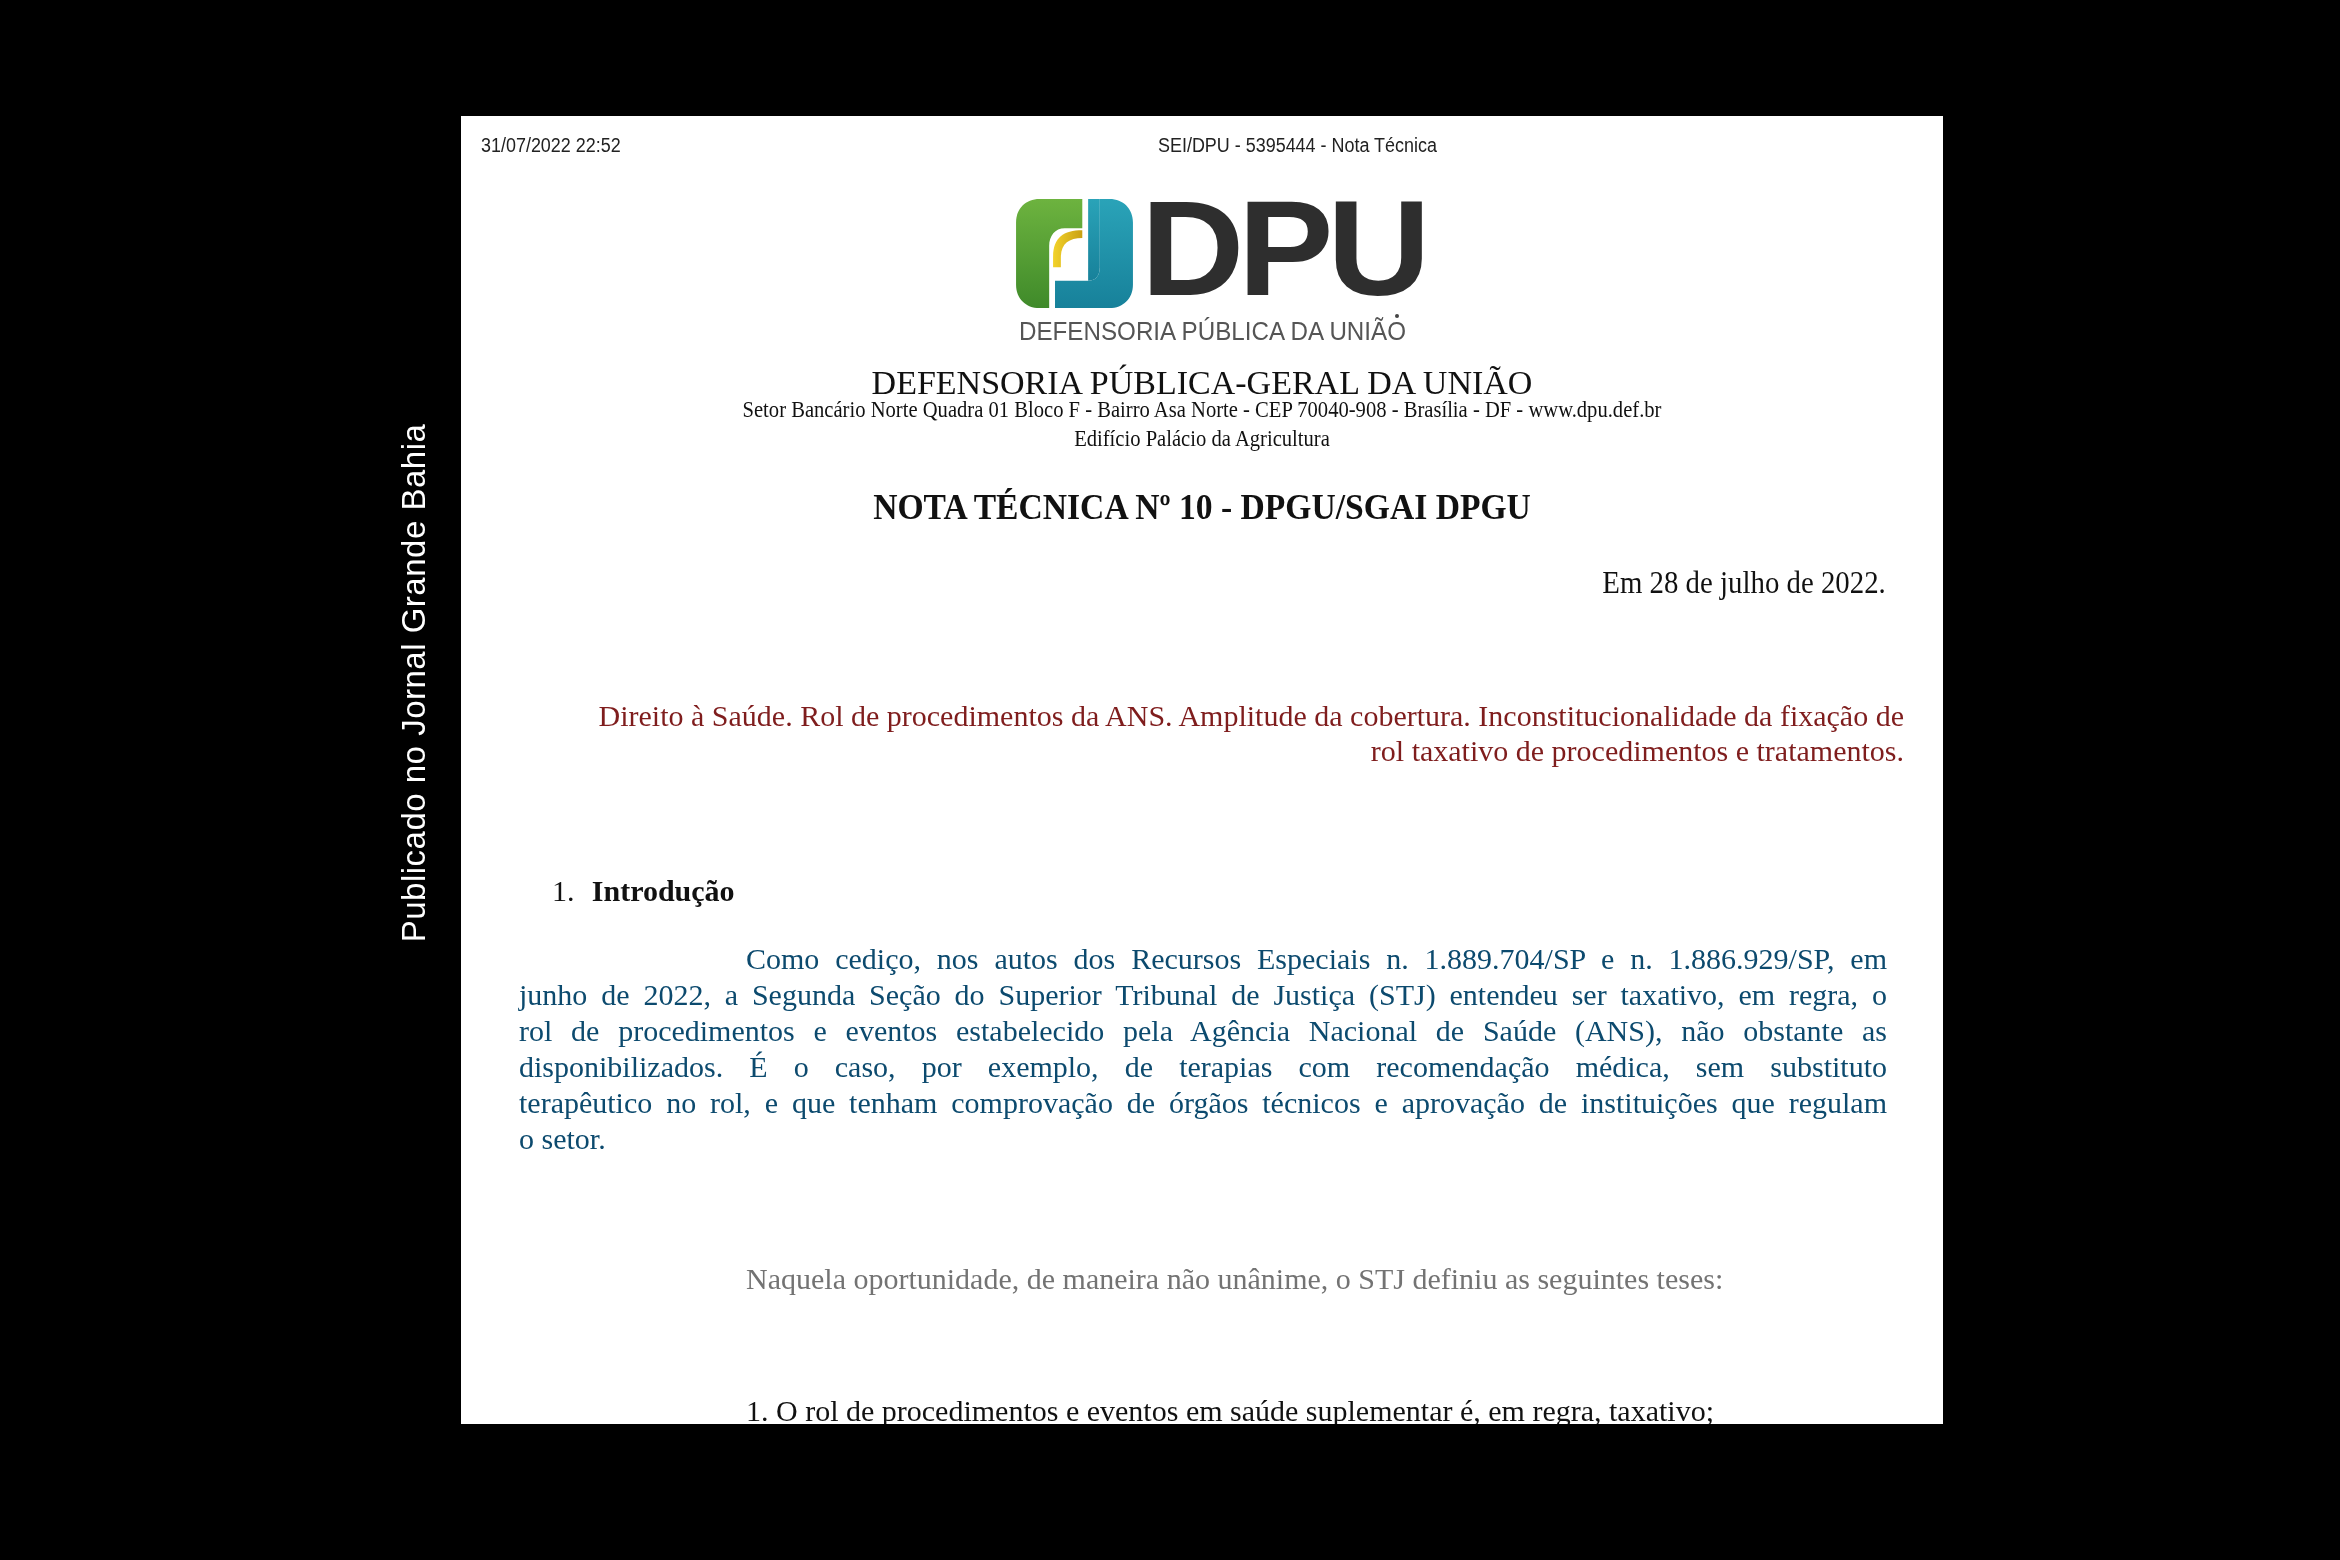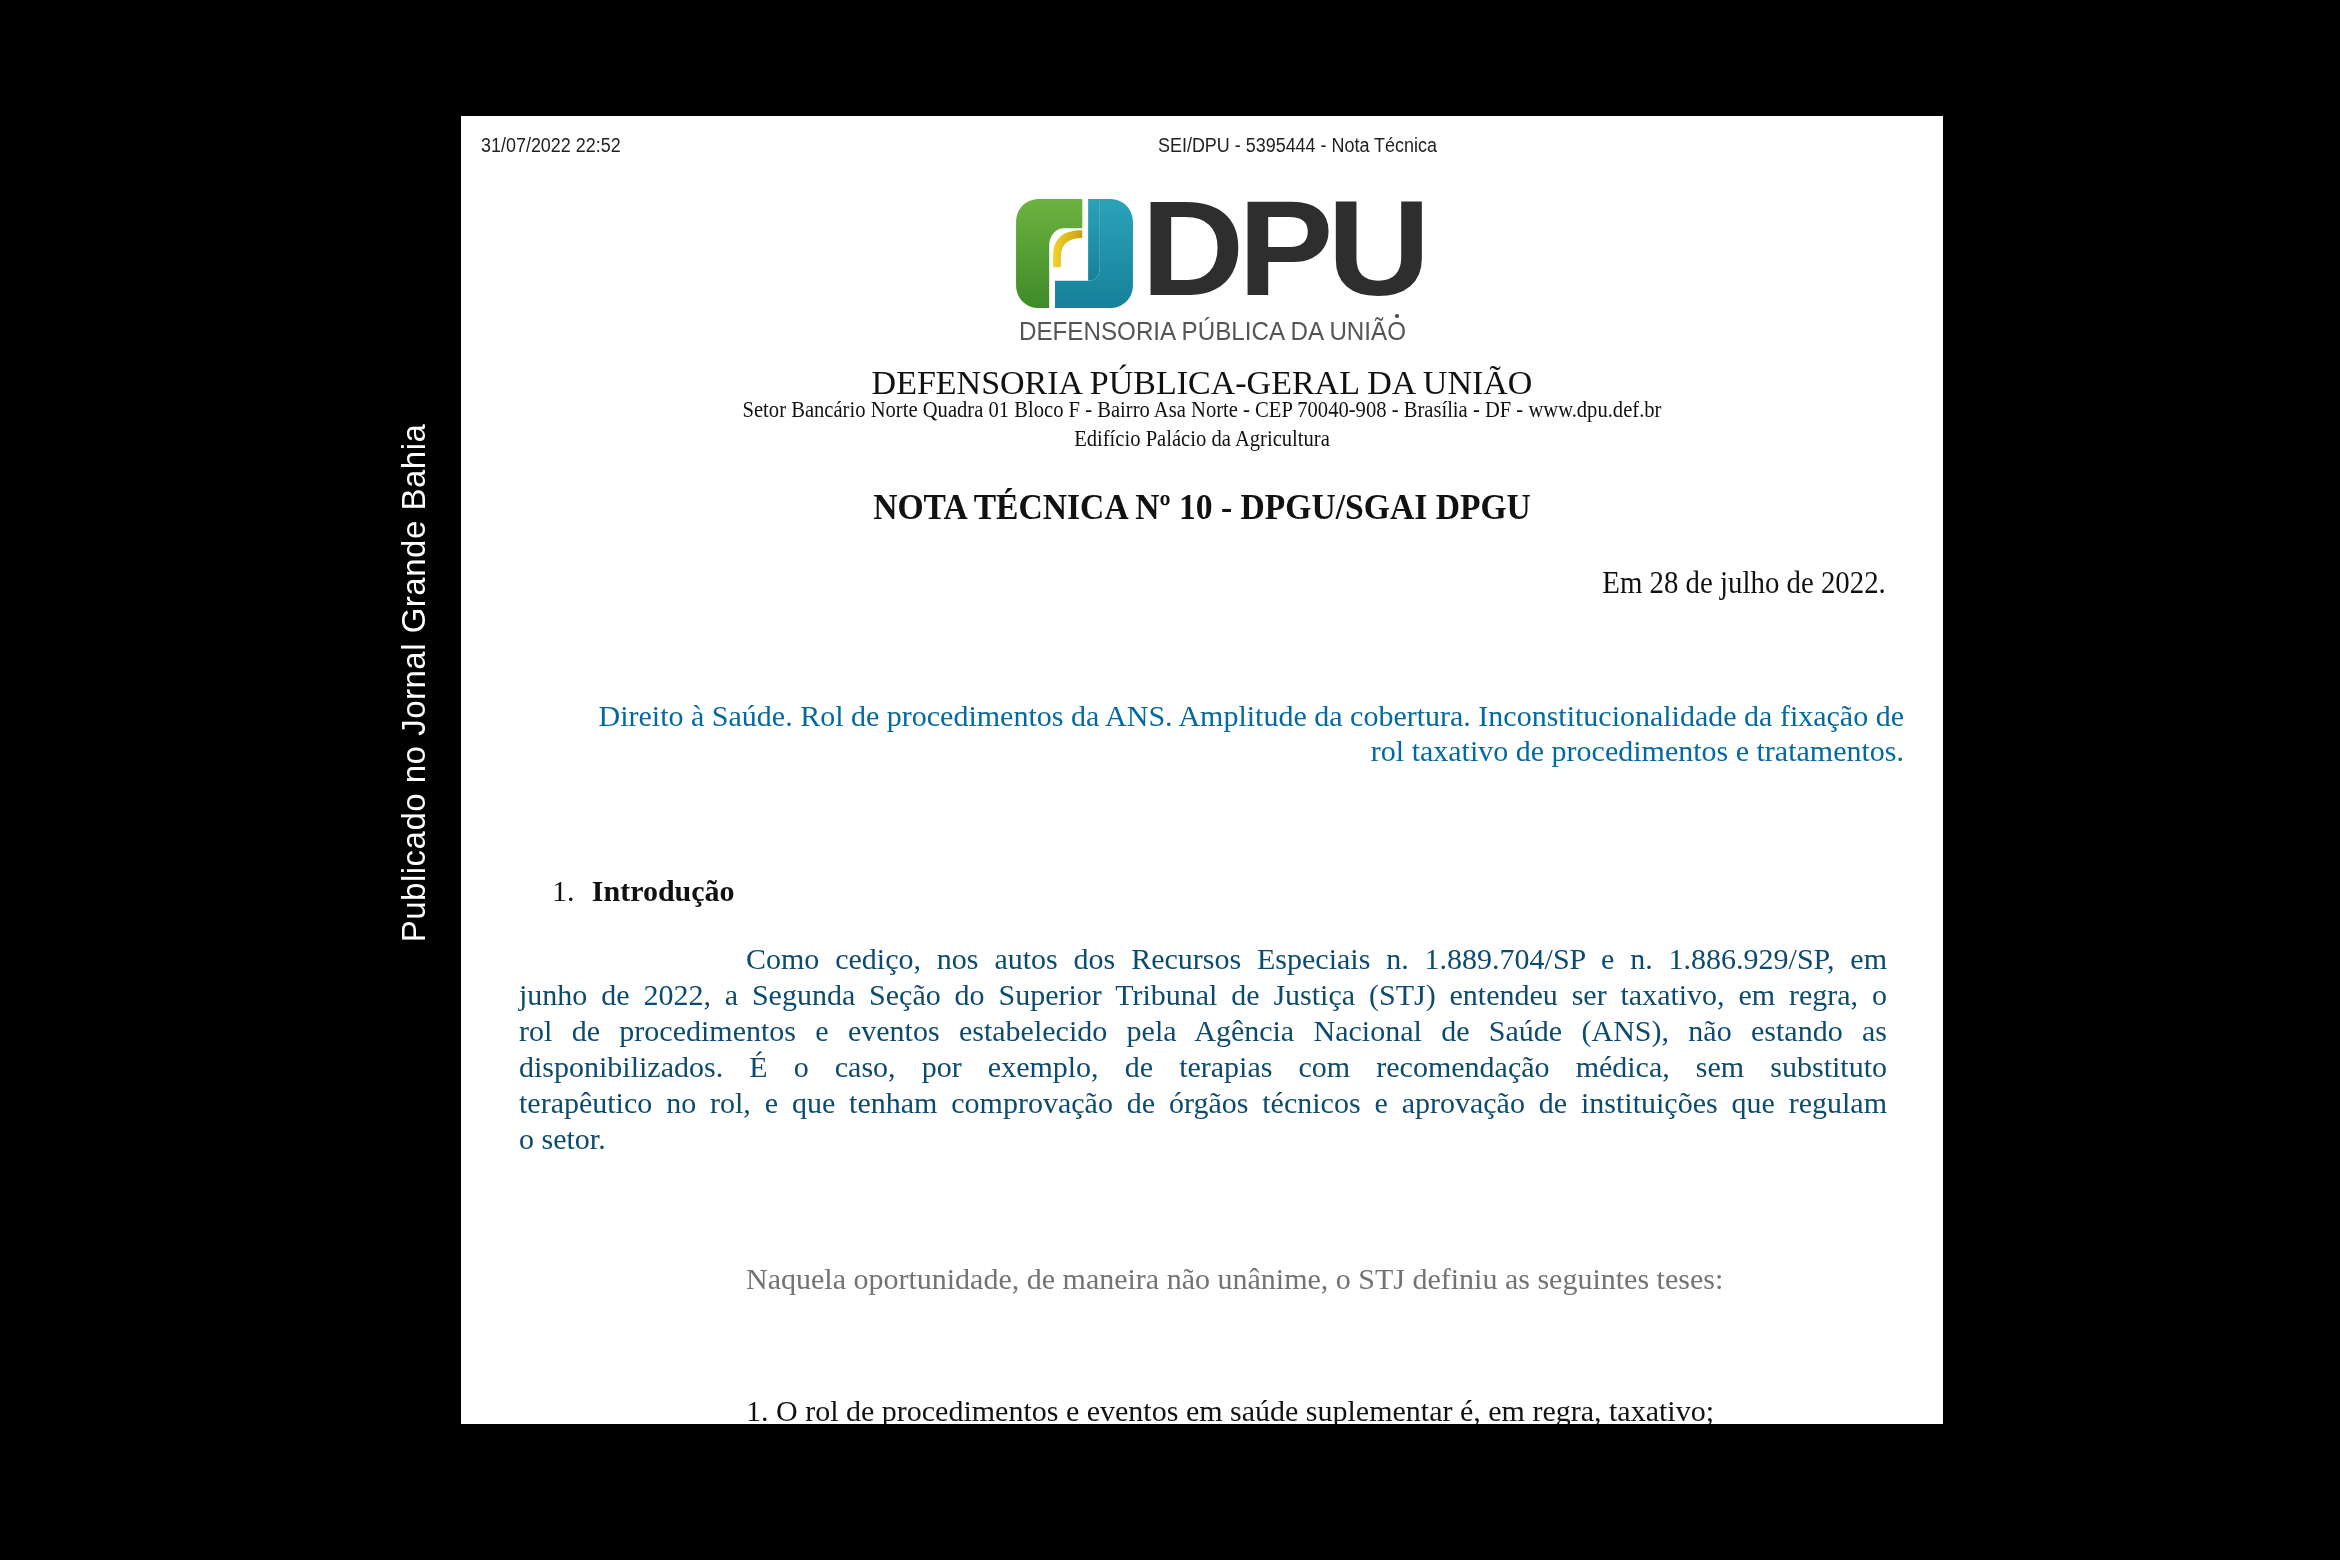--- a/index.html
+++ b/index.html
@@ -43,21 +43,21 @@
   .org-title { top: 248px; font-size: 34px; }
   .org-address { top: 281px; font-size: 22.4px; transform: scaleX(0.92); }
   .org-building { top: 310px; font-size: 22.4px; transform: scaleX(0.92); }
 
   .doc-title { position: absolute; left: 0; width: 100%; top: 372px; text-align: center;
     font-weight: bold; font-size: 35px; color: #111; transform: scaleX(0.96); }
   .doc-date { position: absolute; right: 57px; top: 449px; font-size: 31px; color: #111;
     transform: scaleX(0.93); transform-origin: right top; }
 
   .ementa { position: absolute; left: 39px; right: 39px; top: 582px; font-size: 30px;
-    text-align: right; line-height: 35px; color: #0369a1; }
+    text-align: right; line-height: 35px; color: #7f1d1d; }
   .ementa span { display: block; }
 
   .section-heading { position: absolute; left: 91px; top: 758px; font-size: 30px; color: #111; }
   .section-heading .num { margin-right: 9.8px; }
   .section-heading .label { font-weight: bold; }
 
   .para { position: absolute; left: 58px; width: 1368px; top: 825px;
     font-size: 30px; line-height: 36px; color: #0c4a6e; text-align: justify;
     text-align-last: left; }
   .para .line { display: block; text-align: justify; text-align-last: justify; white-space: nowrap; overflow: visible; }
@@ -118,21 +118,21 @@
   </div>
 
   <div class="section-heading">
     <span class="num">1.</span>
     <span class="label">Introdução</span>
   </div>
 
   <div class="para">
     <span class="line first">Como cediço, nos autos dos Recursos Especiais n. 1.889.704/SP e n. 1.886.929/SP, em</span>
     <span class="line">junho de 2022, a Segunda Seção do Superior Tribunal de Justiça (STJ) entendeu ser taxativo, em regra, o</span>
-    <span class="line">rol de procedimentos e eventos estabelecido pela Agência Nacional de Saúde (ANS), não estando as</span>
+    <span class="line">rol de procedimentos e eventos estabelecido pela Agência Nacional de Saúde (ANS), não obstante as</span>
     <span class="line">disponibilizados. É o caso, por exemplo, de terapias com recomendação médica, sem substituto</span>
     <span class="line">terapêutico no rol, e que tenham comprovação de órgãos técnicos e aprovação de instituições que regulam</span>
     <span class="line last">o setor.</span>
   </div>
 
   <div class="para2">Naquela oportunidade, de maneira não unânime, o STJ definiu as seguintes teses:</div>
   <div class="item1">1. O rol de procedimentos e eventos em saúde suplementar é, em regra, taxativo;</div>
 </div>
 
 

